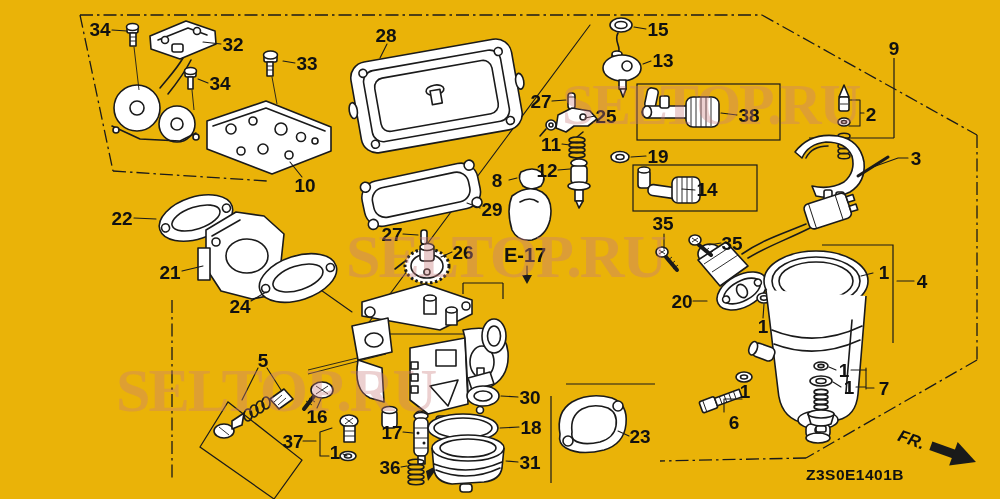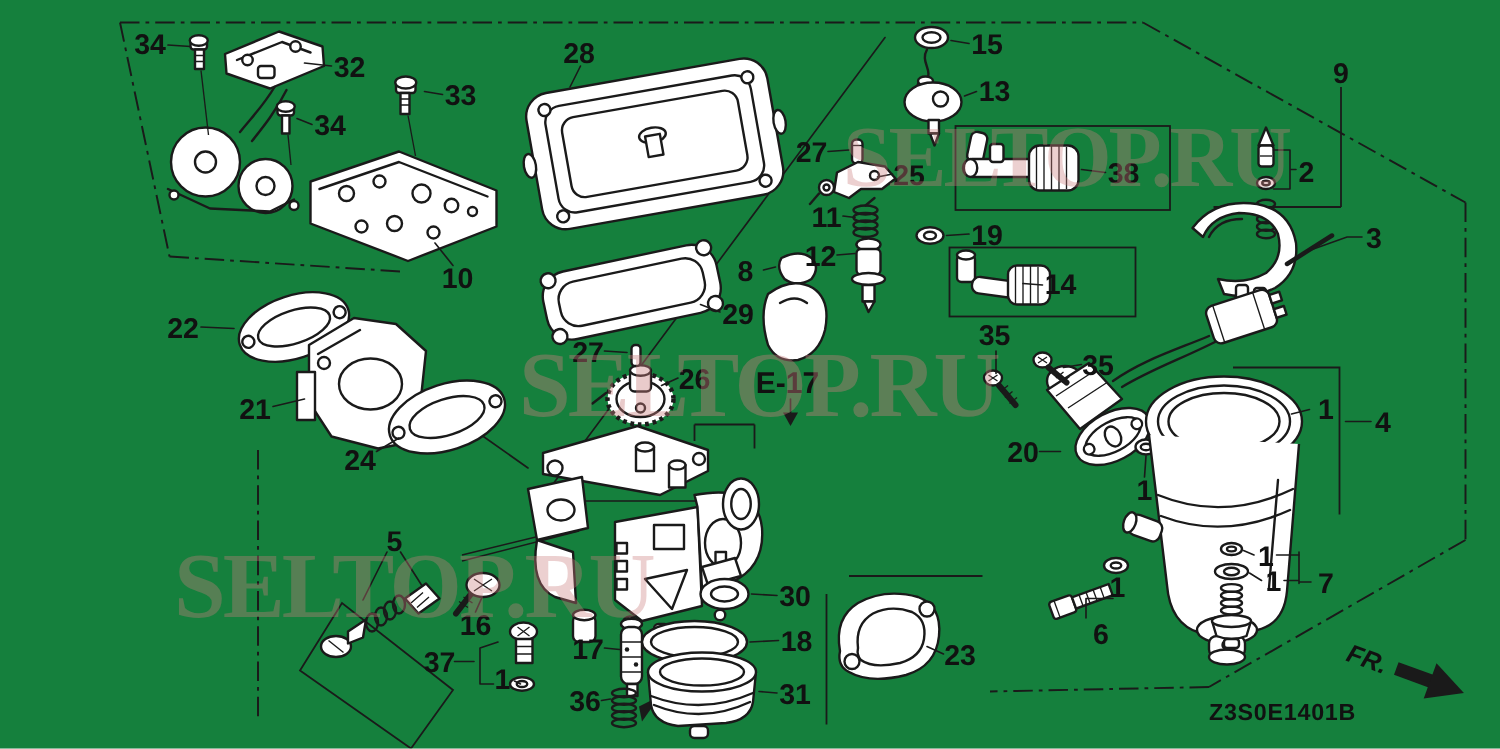--- a/index.html
+++ b/index.html
@@ -1,16 +1,16 @@
 <!DOCTYPE html>
 <html><head>
 <meta charset="utf-8">
 <style>
   html,body{margin:0;padding:0;background:#e8e8e8;}
-  .stage{position:relative;width:1000px;height:499px;background:#15803d;overflow:hidden;
+  .stage{position:relative;width:1000px;height:499px;background:#eab308;overflow:hidden;
          font-family:"Liberation Sans",sans-serif;}
   svg{display:block}
   
   .p  {fill:none;stroke:#1a1a1a;stroke-width:1.6;stroke-linecap:round;stroke-linejoin:round;}
   .pf {fill:#ffffff;stroke:#1a1a1a;stroke-width:1.6;stroke-linejoin:round;}
   .pk {fill:#1a1a1a;stroke:none;}
   .thin{fill:none;stroke:#1a1a1a;stroke-width:0.9;}
   .ln {fill:none;stroke:#1a1a1a;stroke-width:1.1;stroke-linecap:round;}
   .ch {fill:none;stroke:#1a1a1a;stroke-width:1.3;stroke-dasharray:13 4 2.5 4;}
   .bx {fill:none;stroke:#1a1a1a;stroke-width:1.2;}

